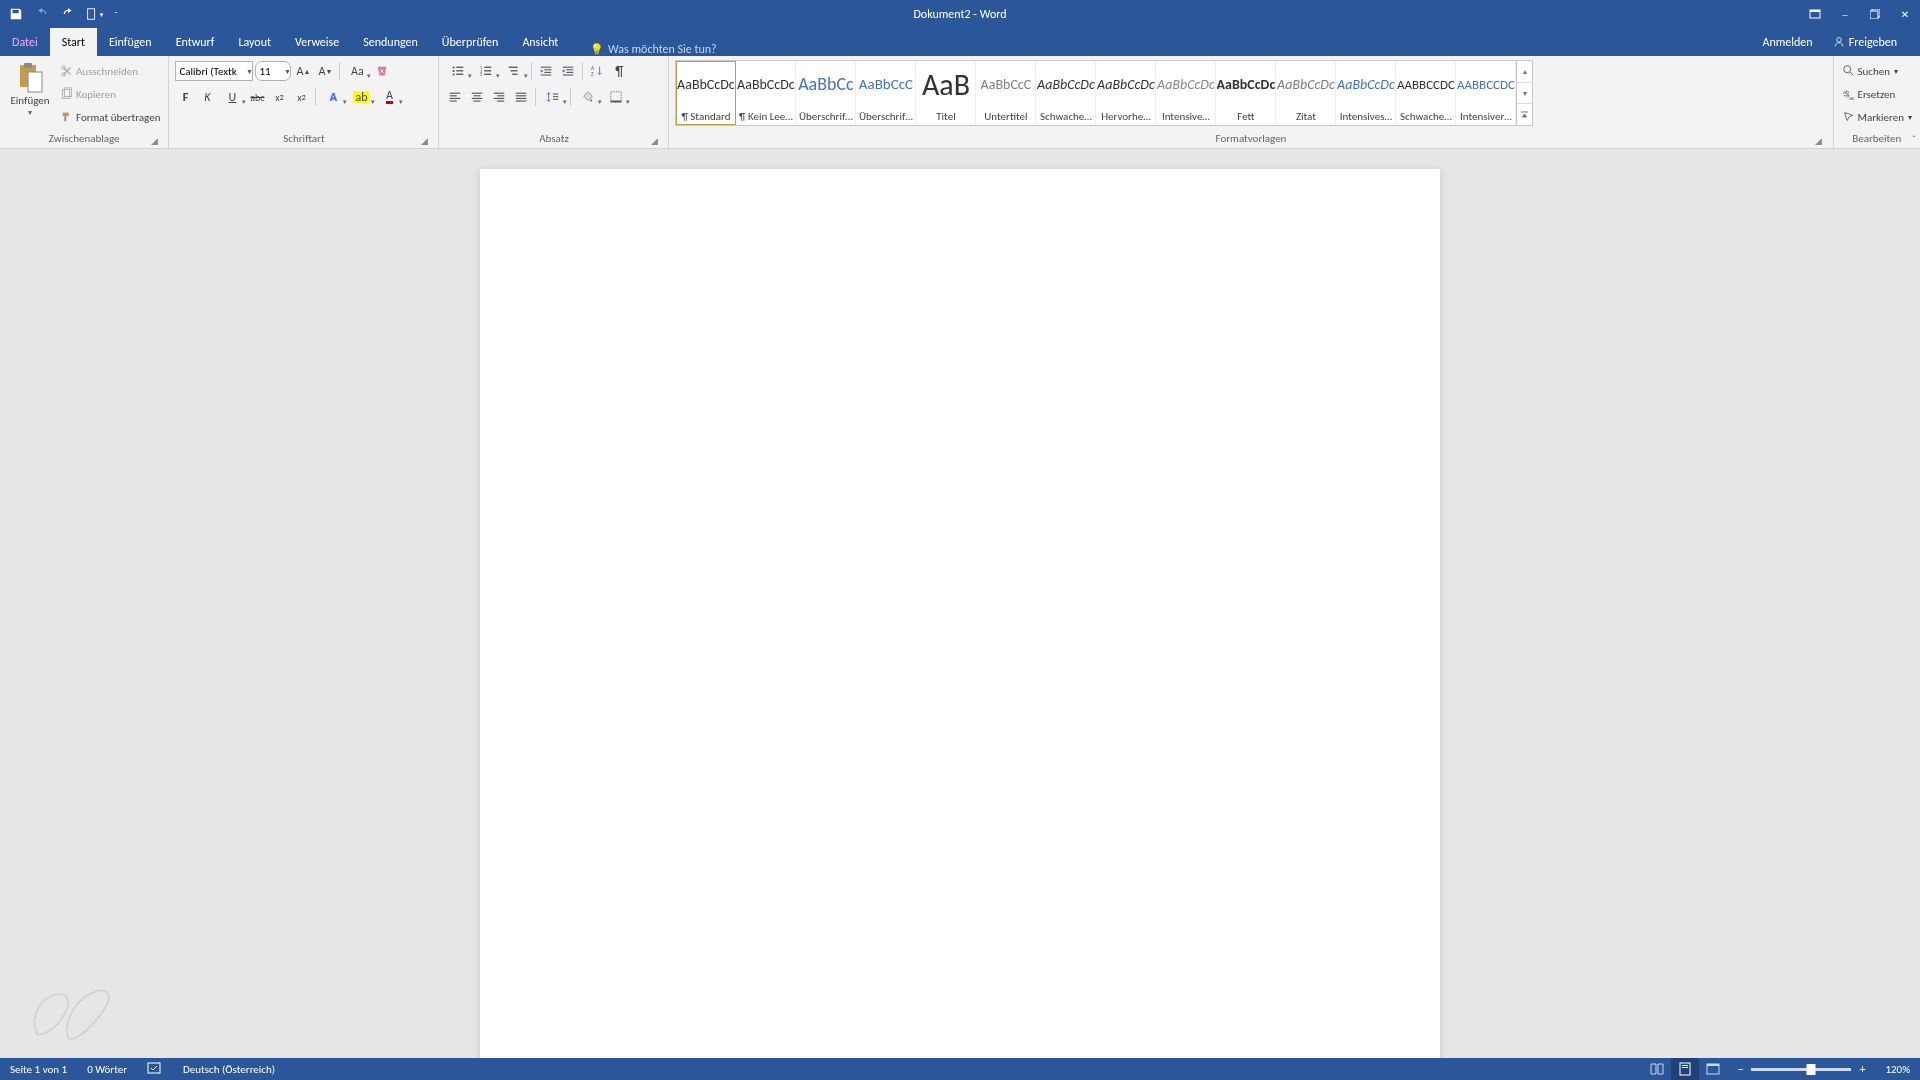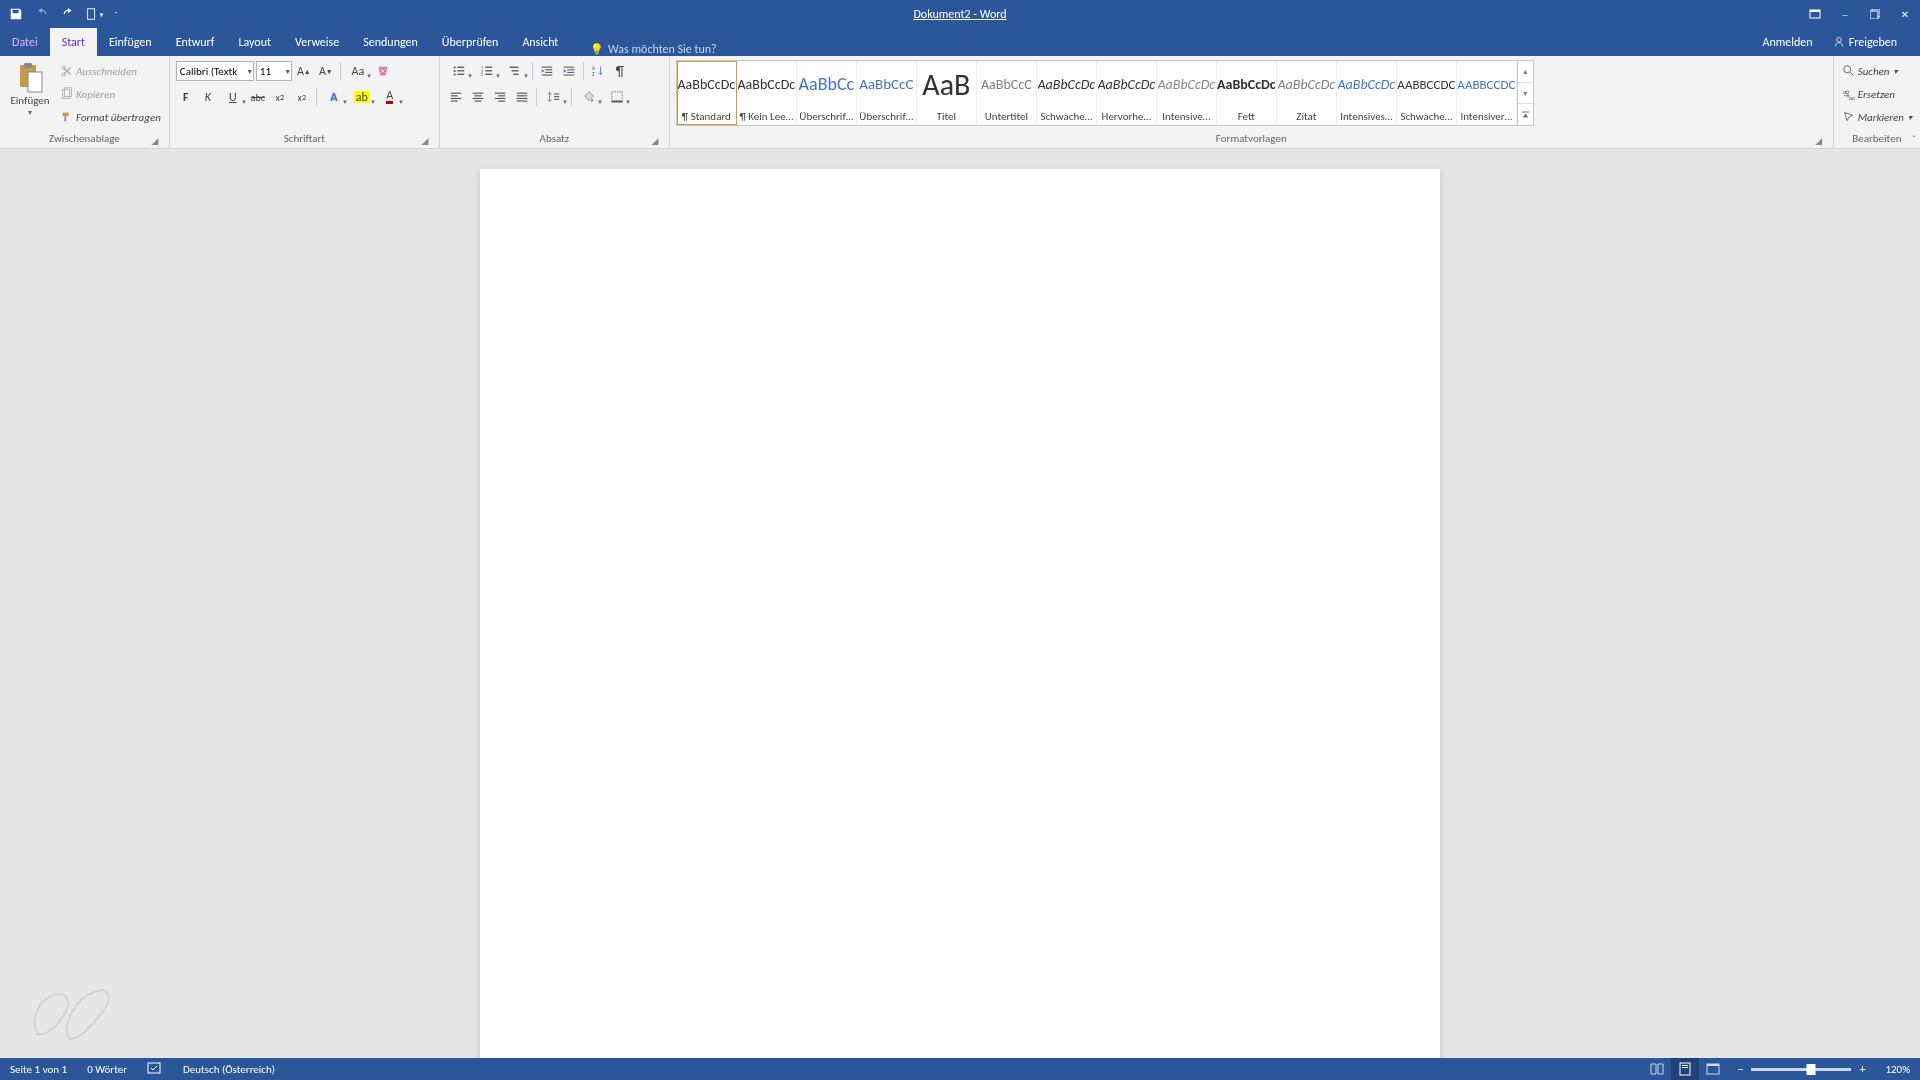--- a/index.html
+++ b/index.html
@@ -2,56 +2,56 @@
 <html><head>
 <meta charset="utf-8">
 <style>
 * { margin: 0; padding: 0; box-sizing: border-box; font-family: "Segoe UI", Calibri, sans-serif; }
 body { background: #e6e6e6; width: 1920px; height: 1080px; overflow: hidden; position: relative; }
 
 
 .titlebar { height: 28px; background: #2b579a; display: flex; align-items: center; color: #fff; font-size: 12px; position: relative; }
 .qat { display: flex; align-items: center; gap: 6px; padding: 0 6px; }
 .qat-btn { width: 20px; height: 20px; display: flex; align-items: center; justify-content: center; color: #fff; cursor: pointer; }
-.title-text { position: absolute; left: 50%; transform: translateX(-50%); text-decoration: underline; }
+.title-text { position: absolute; left: 50%; transform: translateX(-50%); }
 .win-controls { margin-left: auto; display: flex; }
 .win-btn { width: 30px; height: 28px; display: flex; align-items: center; justify-content: center; color: #fff; cursor: pointer; font-size: 10px; }
 
 
 .tabstrip { height: 28px; background: #2b579a; display: flex; align-items: flex-end; color: #fff; font-size: 12px; }
 .tab { padding: 0 12px; height: 28px; display: flex; align-items: center; cursor: pointer; }
 .tab.file { background: #2b579a; color: #f0abfc; }
-.tab.active { background: #f3f3f3; color: #6d28d9; }
+.tab.active { background: #f3f3f3; color: #000000; }
 .tellme { display: flex; align-items: center; gap: 4px; margin-left: 20px; color: #c9d5e8; font-size: 12px; }
 .tellme .bulb { color: #c9d5e8; font-size: 11px; }
 .right-actions { margin-left: auto; display: flex; align-items: center; gap: 8px; padding-right: 17px; }
 .right-actions .ra { display: flex; align-items: center; gap: 4px; cursor: pointer; padding: 0 6px; height: 28px; }
 
 
 .ribbon { height: 93px; background: #f3f3f3; border-bottom: 1px solid #d4d4d4; display: flex; position: relative; }
 .group { border-right: 1px solid #d4d4d4; padding: 4px 6px 2px 6px; display: flex; flex-direction: column; position: relative; }
 .group-body { flex: 1; display: flex; align-items: flex-start; }
 .group-label { text-align: center; font-size: 11px; color: #666; height: 15px; line-height: 15px; position: relative; }
 .launcher { position: absolute; right: 2px; bottom: 0; font-size: 9px; color: #888; cursor: pointer; width: 12px; height: 12px; display: flex; align-items: center; justify-content: center; }
 
 .big-btn { display: flex; flex-direction: column; align-items: center; justify-content: flex-start; width: 48px; padding: 2px 0; cursor: pointer; }
 .big-btn .icon { width: 32px; height: 32px; display: flex; align-items: center; justify-content: center; color: #c19c4a; }
 .big-btn .lbl { font-size: 11px; color: #444; text-align: center; }
 .big-btn .caret { font-size: 8px; color: #666; }
 
-.small-row { display: flex; align-items: center; gap: 2px; height: 22px; font-size: 11px; color: #444; cursor: pointer; padding: 0 2px; font-style: italic; }
+.small-row { display: flex; align-items: center; gap: 2px; height: 22px; font-size: 11px; color: #444; cursor: pointer; padding: 0 2px; }
 .disabled { color: #a0a0a0; }
 .vstack { display: flex; flex-direction: column; gap: 1px; }
 
 .font-row1 { display: flex; align-items: center; gap: 2px; height: 22px; }
 .font-row2 { display: flex; align-items: center; gap: 2px; height: 22px; margin-top: 4px; }
 .combo { height: 20px; background: #fff; border: 1px solid #adb4bc; font-size: 11px; padding: 8px 3px; display: flex; align-items: center; position: relative; }
 .combo .drop { position: absolute; right: 1px; top: 50%; transform: translateY(-50%); font-size: 8px; color: #555; }
 .fontname { width: 78px; }
-.fontsize { width: 36px; }
+.fontsize { width: 36px; border-radius: 7px; }
 .rbtn { width: 20px; height: 20px; display: flex; align-items: center; justify-content: center; cursor: pointer; font-size: 12px; color: #444; position: relative; }
 .rbtn-split { width: 26px; }
 .rbtn .mini-caret { position: absolute; right: 0; bottom: 1px; font-size: 7px; color: #666; }
 .sep { width: 1px; height: 18px; background: #d0d0d0; margin: 0 2px; }
 
 .style-gallery { display: flex; height: 66px; border: 1px solid #c8c8c8; background: #fff; }
 .style-item { width: 60px; border-right: 1px solid #eee; display: flex; flex-direction: column; align-items: center; justify-content: space-between; padding: 3px 2px 2px 2px; cursor: pointer; }
 .style-item.selected { outline: 1px solid #c19c4a; outline-offset: -1px; }
 .style-preview { font-family: Calibri, sans-serif; color: #444; height: 40px; display: flex; align-items: center; justify-content: center; white-space: nowrap; overflow: hidden; }
 .style-name { font-size: 11px; color: #444; white-space: nowrap; overflow: hidden; text-overflow: ellipsis; max-width: 68px; }

